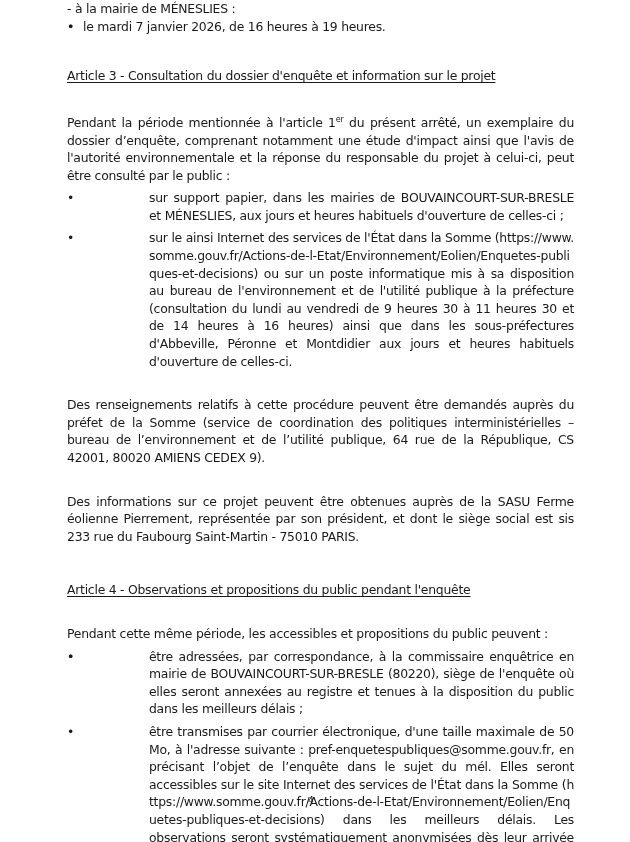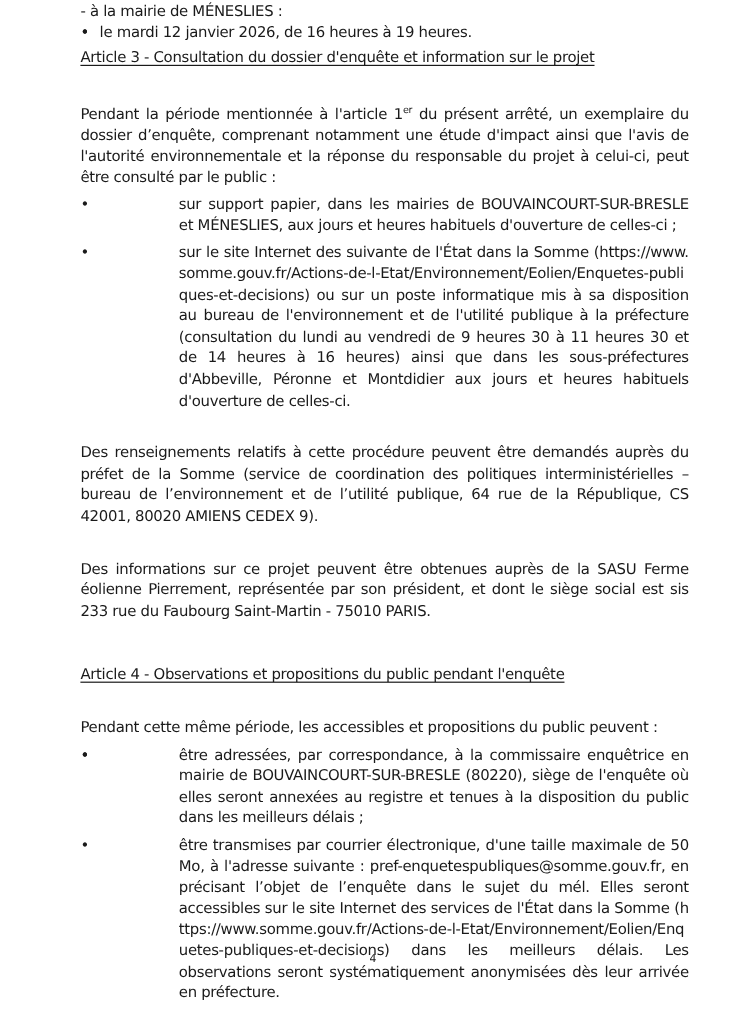--- a/index.html
+++ b/index.html
@@ -22,34 +22,34 @@
 <body>
 
 <div class="page">
 
   <p class="plain-line">- à la mairie de MÉNESLIES :</p>
   <div class="sched">
     <span class="dot">•</span>
   </div>
   <div class="sched">
     <span class="dot">•</span>
-    <span>le mardi 12 janvier 2026, de 16 heures à 19 heures.</span>
+    <span>le mardi 7 janvier 2026, de 16 heures à 19 heures.</span>
   </div>
 
-  <h3 class="heading h3" style="margin-top:4px">Article 3 - Consultation du dossier d'enquête et information sur le projet</h3>
+  <h3 class="heading h3" style="margin-top:32px">Article 3 - Consultation du dossier d'enquête et information sur le projet</h3>
 
   <p class="para"><span>Pendant la période mentionnée à l'article 1</span><sup style="font-size:8px">er</sup><span> du présent arrêté, un exemplaire du dossier d’enquête, comprenant notamment une étude d'impact ainsi que l'avis de l'autorité environnementale et la réponse du responsable du projet à celui-ci, peut être consulté par le public :</span></p>
 
   <div class="item">
     <span class="dot">•</span>
     <span>sur support papier, dans les mairies de BOUVAINCOURT-SUR-BRESLE et MÉNESLIES, aux jours et heures habituels d'ouverture de celles-ci ;</span>
   </div>
   <div class="item">
     <span class="dot">•</span>
-    <span>sur le site Internet des suivante de l'État dans la Somme</span>
+    <span>sur le ainsi Internet des services de l'État dans la Somme</span>
     <span class="url">(https://www.somme.gouv.fr/Actions-de-l-Etat/Environnement/Eolien/Enquetes-publiques-et-decisions)</span>
     <span>ou sur un poste informatique mis à sa disposition au bureau de l'environnement et de l'utilité publique à la préfecture (consultation du lundi au vendredi de 9 heures 30 à 11 heures 30 et de 14 heures à 16 heures) ainsi que dans les sous-préfectures d'Abbeville, Péronne et Montdidier aux jours et heures habituels d'ouverture de celles-ci.</span>
   </div>
 
   <p class="para">Des renseignements relatifs à cette procédure peuvent être demandés auprès du préfet de la Somme (service de coordination des politiques interministérielles – bureau de l’environnement et de l’utilité publique, 64 rue de la République, CS 42001, 80020 AMIENS CEDEX 9).</p>
   <p class="para">Des informations sur ce projet peuvent être obtenues auprès de la SASU Ferme éolienne Pierrement, représentée par son président, et dont le siège social est sis 233 rue du Faubourg Saint-Martin - 75010 PARIS.</p>
 
   <h3 class="heading" style="margin-top:36px">Article 4 - Observations et propositions du public pendant l'enquête</h3>
 
   <p class="para plain-line">Pendant cette même période, les accessibles et propositions du public peuvent :</p>

